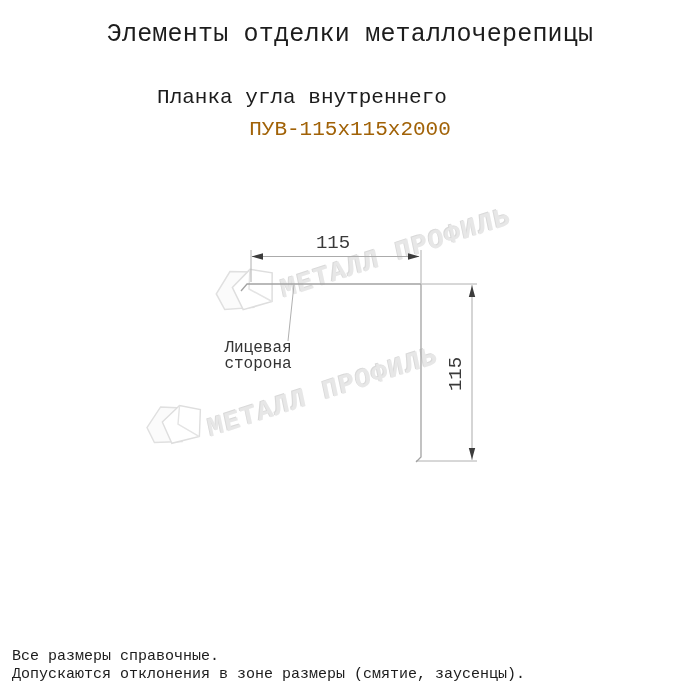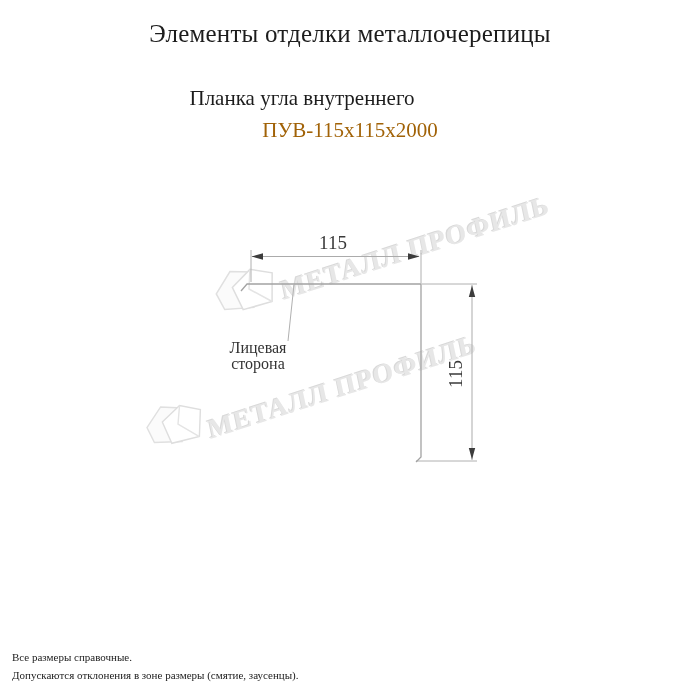--- a/index.html
+++ b/index.html
@@ -1,18 +1,18 @@
 <!DOCTYPE html>
 <html><head>
 <meta charset="utf-8">
 <style>
   html,body{margin:0;padding:0;background:#ffffff;}
   .canvas{
     position:relative;width:700px;height:700px;background:#ffffff;
-    font-family:Liberation Serif, serif;overflow:hidden;
+    font-family:Liberation Mono, monospace;overflow:hidden;
   }
   .abs{position:absolute;}
   .page-title{
     left:0;top:20px;width:700px;text-align:center;
     font-size:25px;color:#1c1c1c;letter-spacing:.2px;
   }
   .product-name{
     left:0;top:86px;width:604px;text-align:center;
     font-size:21px;color:#1c1c1c;
   }
@@ -41,21 +41,21 @@
   .dim-right{
     left:426px;top:364px;width:60px;height:20px;line-height:20px;
     transform:rotate(-90deg);transform-origin:center center;
   }
   .face-label{
     z-index:3;left:197px;top:340px;width:122px;text-align:center;
     font-size:16px;line-height:16px;color:#333333;white-space:pre-line;
   }
   .footer{
     left:12px;top:648px;width:680px;z-index:3;
-    font-size:11px;line-height:18px;color:#1c1c1c;
+    font-size:15px;line-height:18px;color:#1c1c1c;
   }
 </style>
 </head>
 <body>
 
 <div class="canvas">
 
   <div class="abs page-title">Элементы отделки металлочерепицы</div>
   <div class="abs product-name">Планка угла внутреннего</div>
   <div class="abs product-code">ПУВ-115х115х2000</div>

